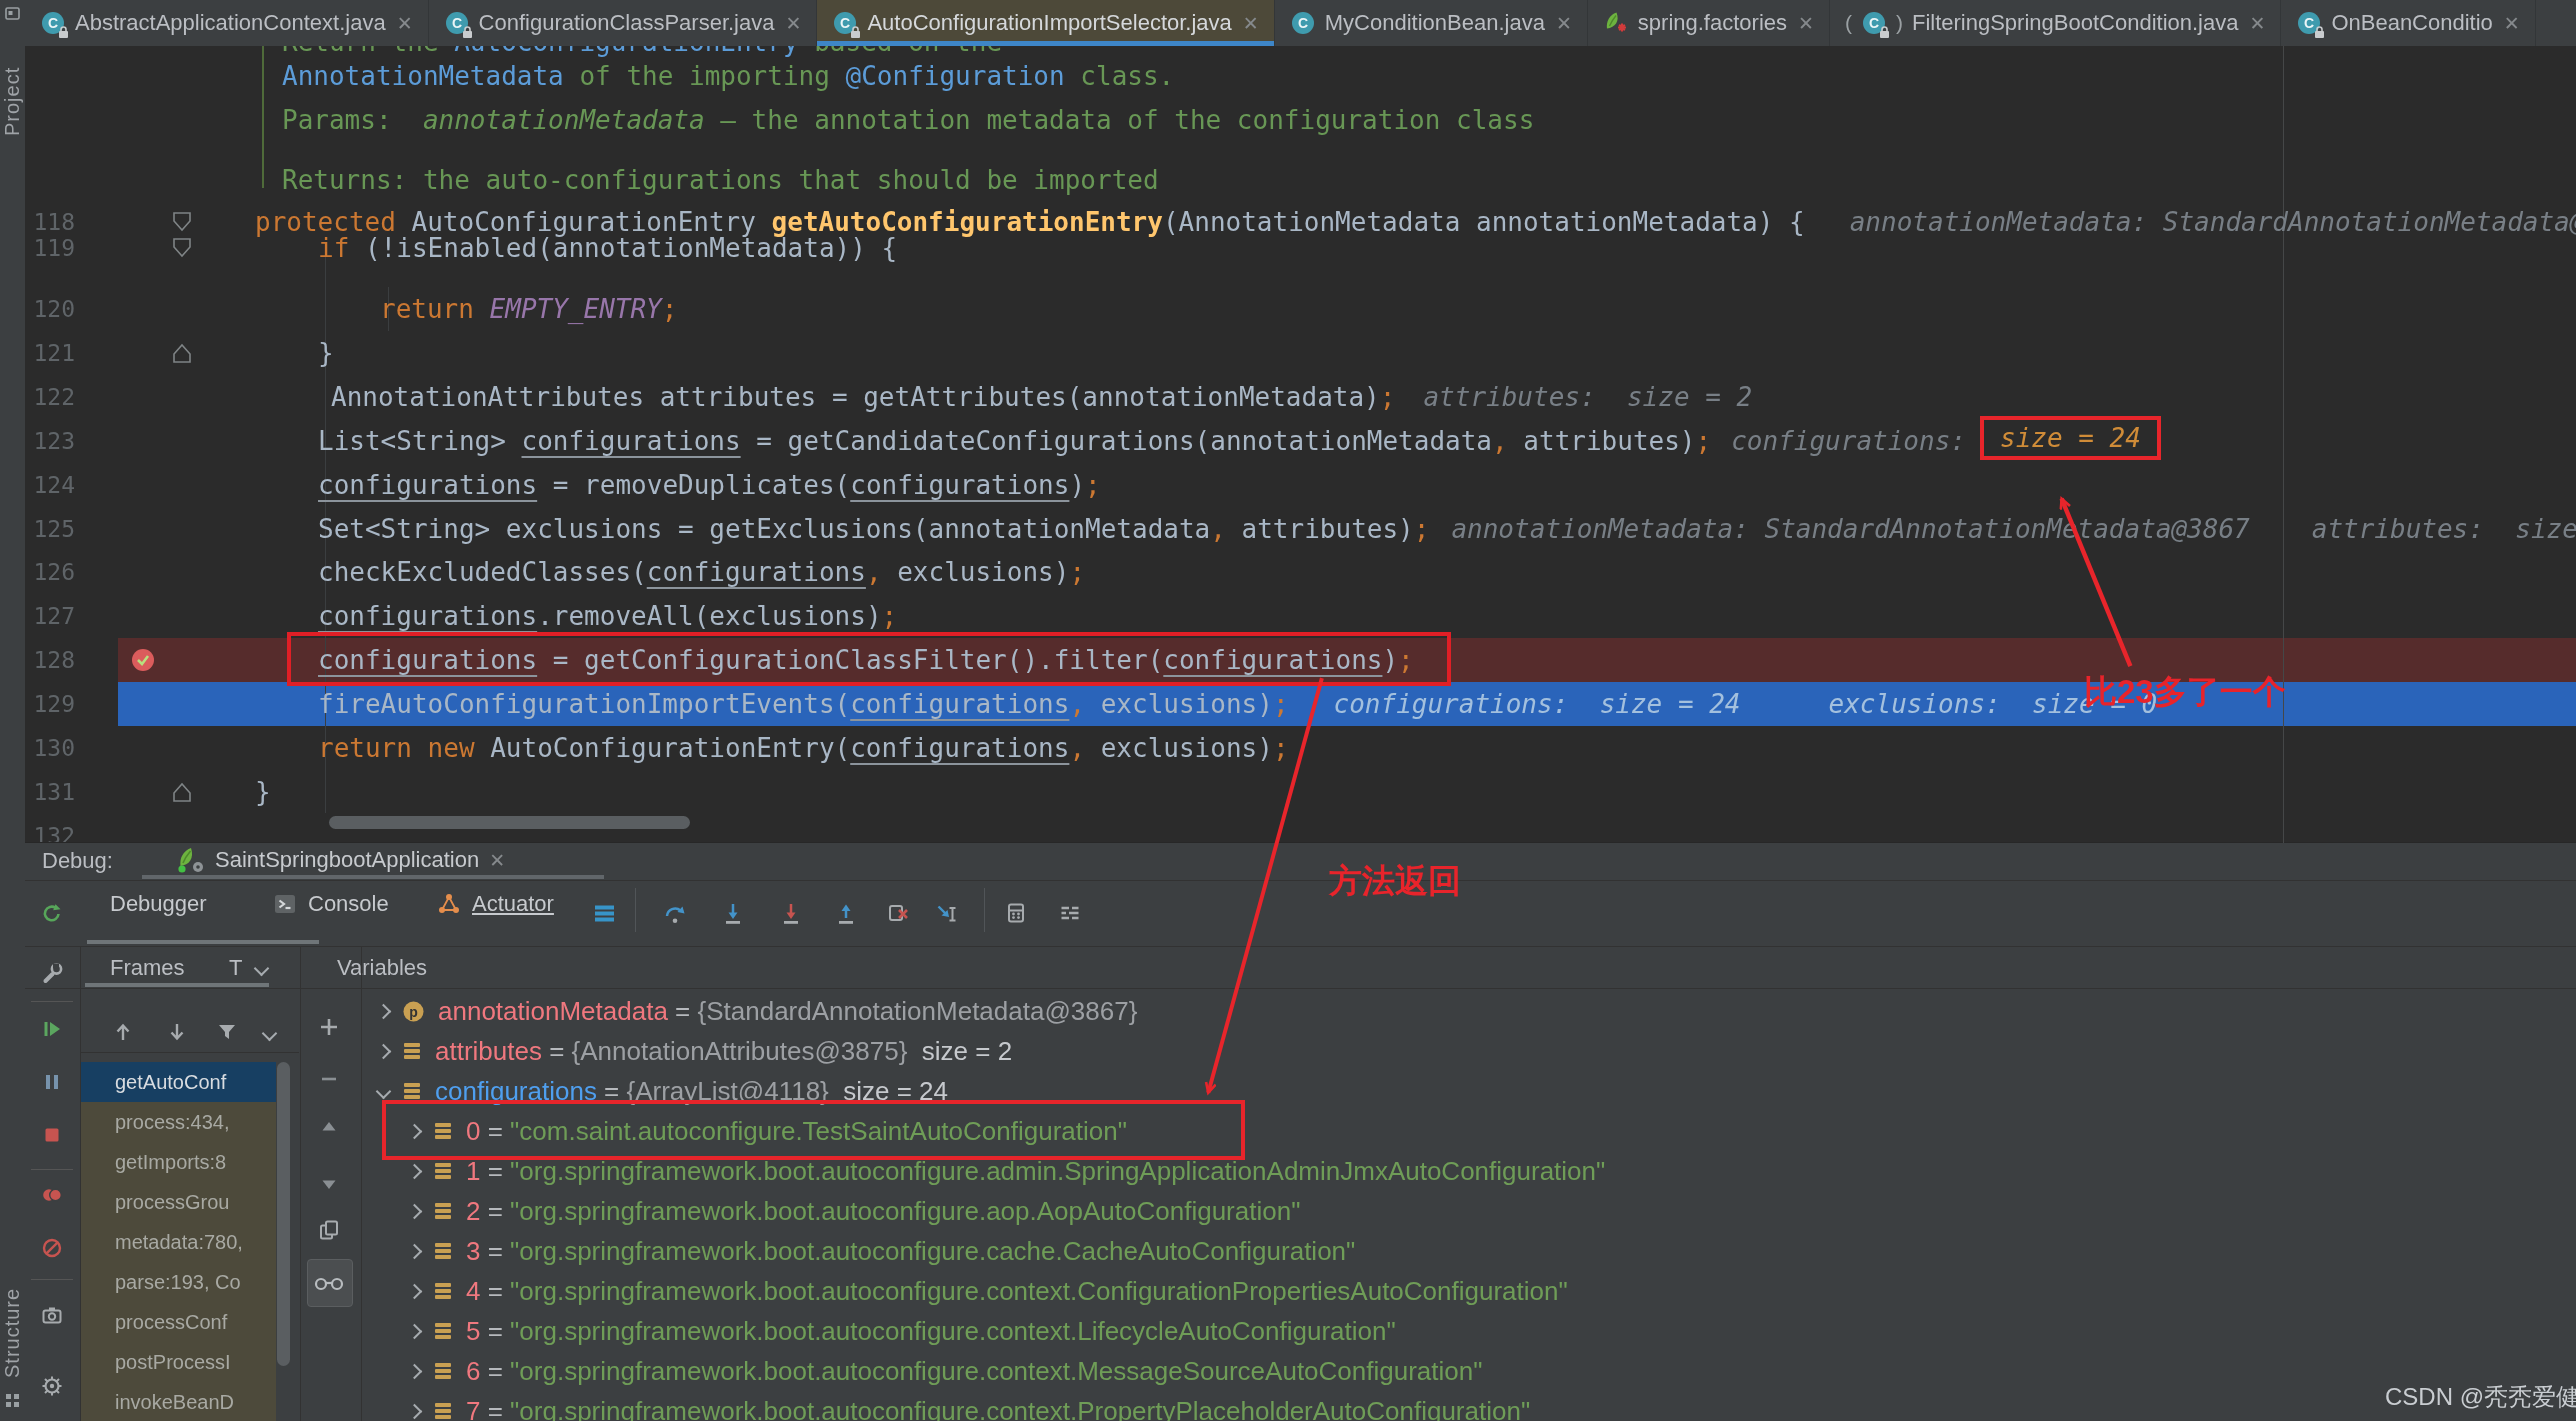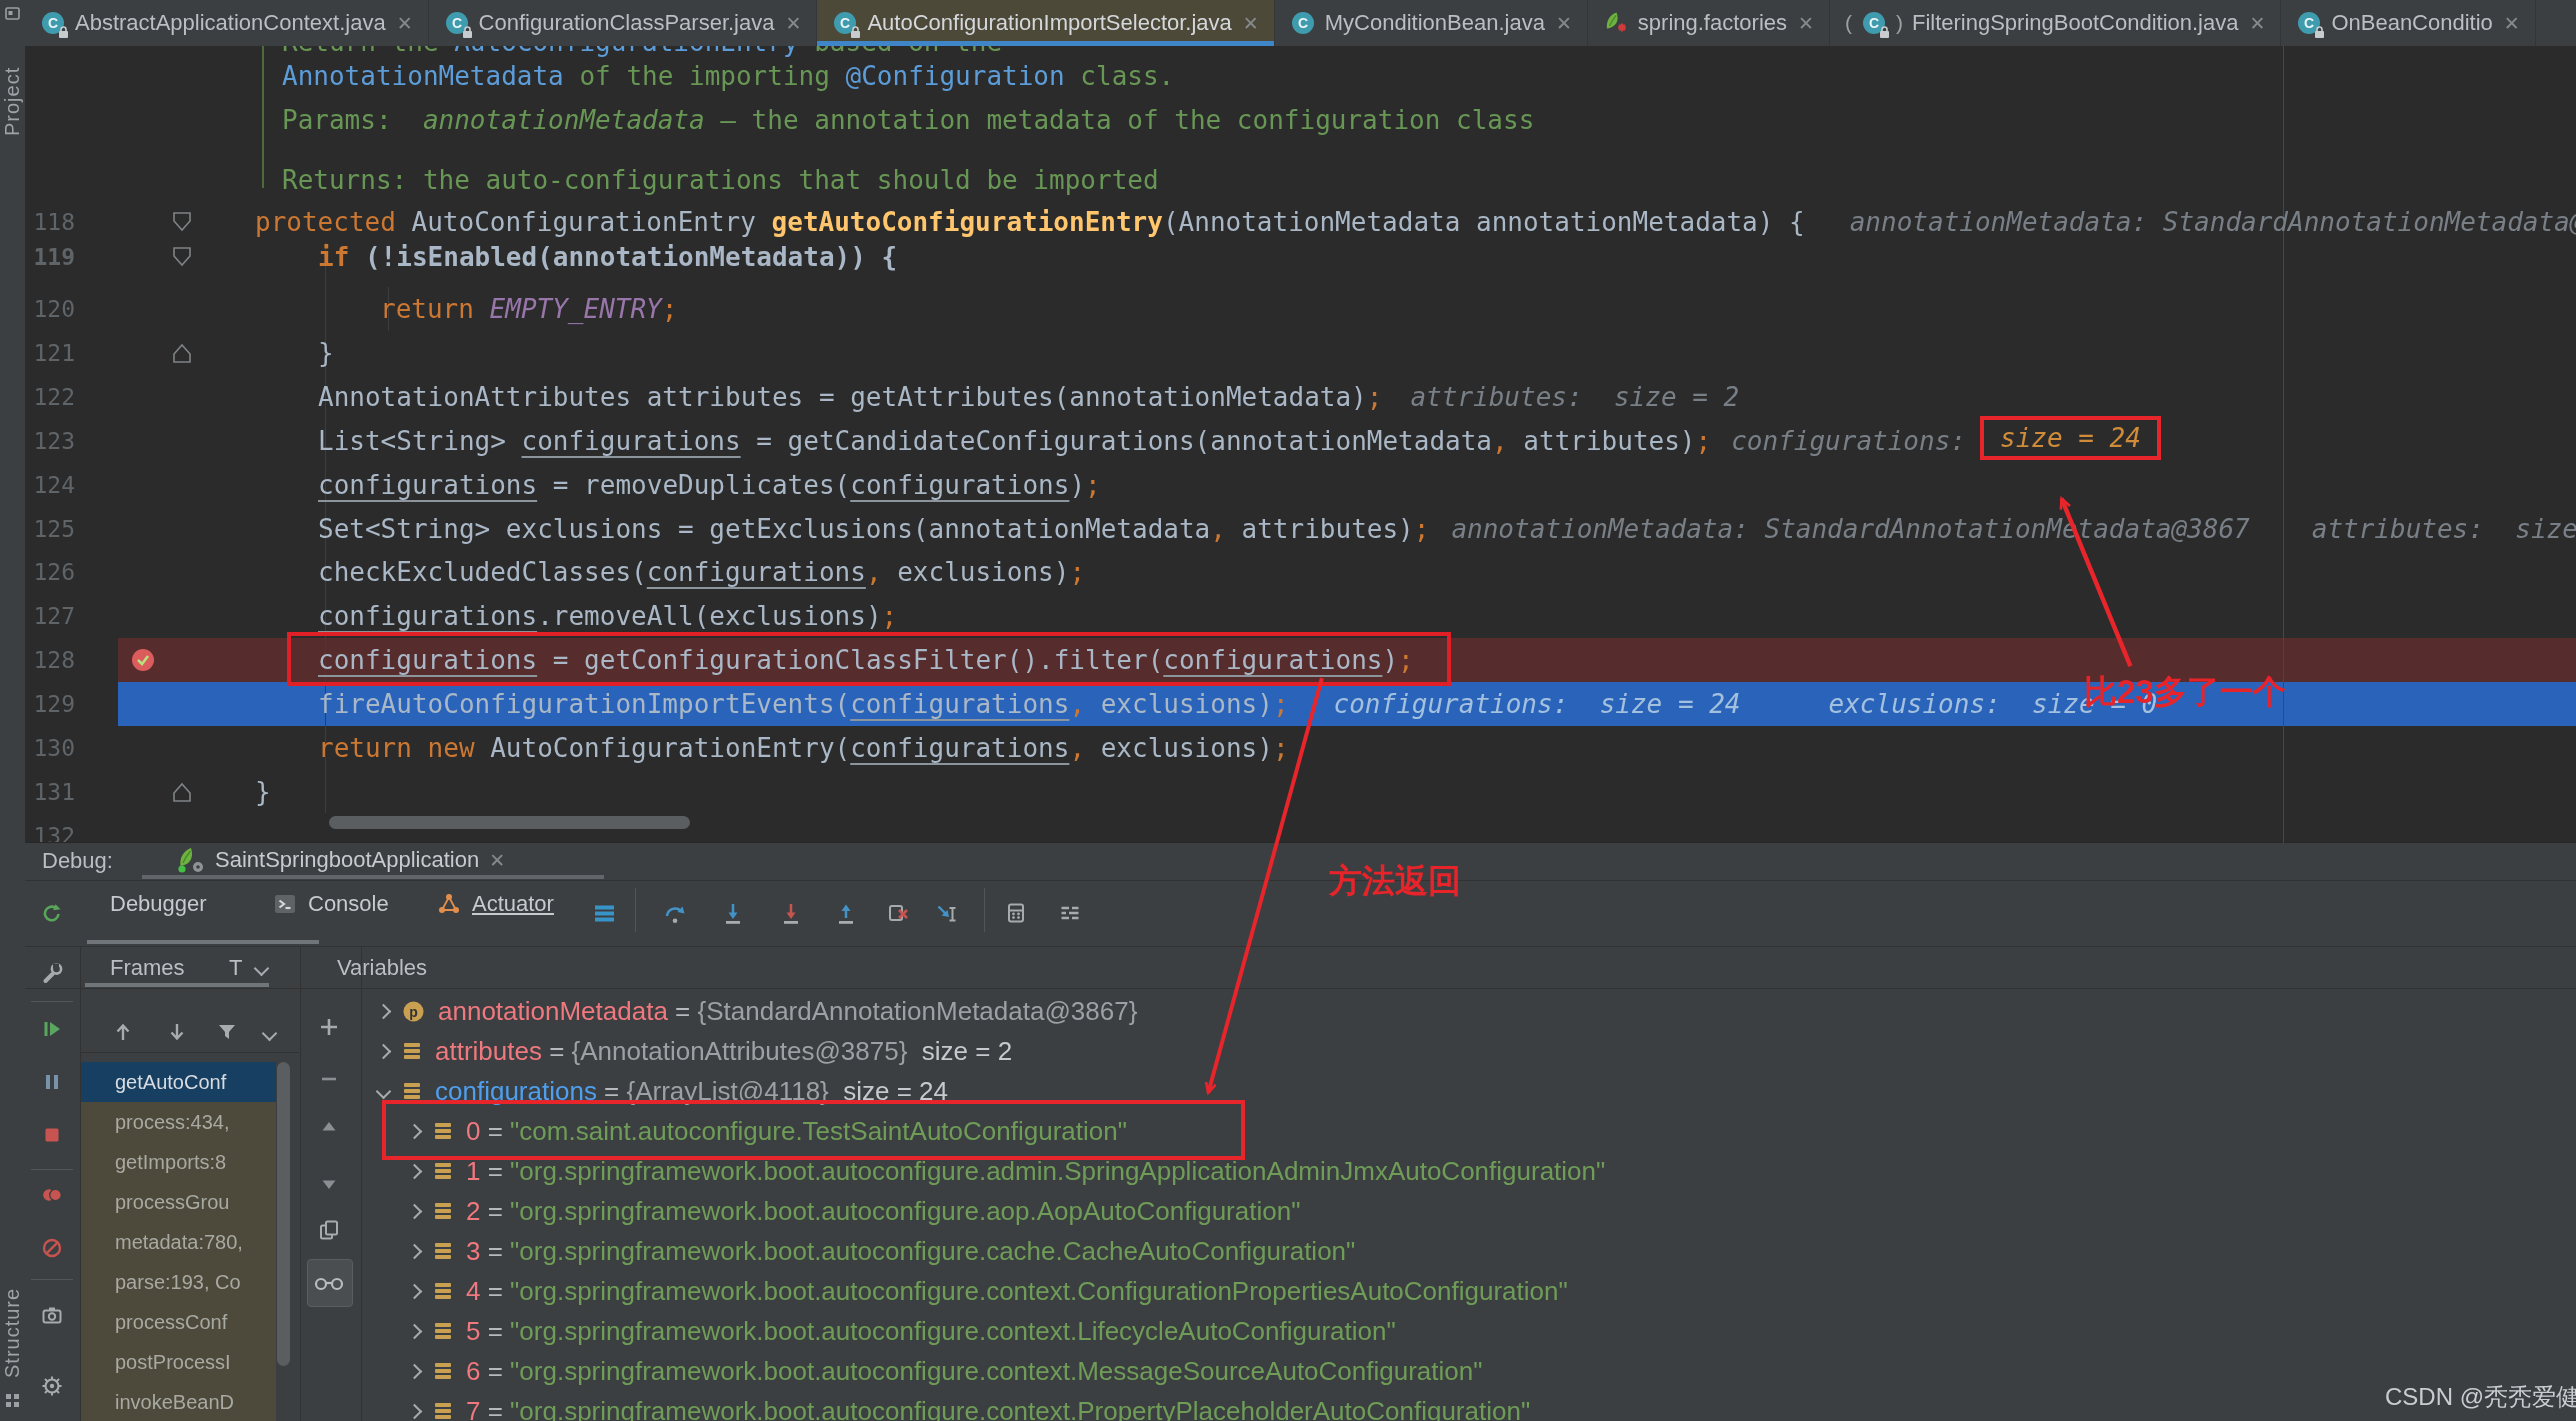--- a/index.html
+++ b/index.html
@@ -202,28 +202,28 @@
     <div class="iguide" style="left:363px;top:241px;height:44px;"></div>
     <div class="mguide"></div>
     <div id="ed-rows">
         <div class="row" style="top: -26px;"><span class="codespan" style="left: 257px;"><span class="doc">Return the </span><span class="doclink">AutoConfigurationEntry</span><span class="doc"> based on the</span></span></div>
         <div class="row" style="top: 8px;"><span class="codespan" style="left: 257px;"><span class="doclink">AnnotationMetadata</span><span class="doc"> of the importing </span><span class="doclink">@Configuration</span><span class="doc"> class.</span></span></div>
         <div class="row" style="top: 52px;"><span class="codespan" style="left: 257px;"><span class="doc">Params:  </span><span class="docparam">annotationMetadata</span><span class="doc"> – the annotation metadata of the configuration class</span></span></div>
         <div class="row" style="top: 96px;"><span class="codespan" style="left: 257px; margin-top: 16px;"><span class="doc">Returns: the auto-configurations that should be imported</span></span></div>
         <div class="row" style="top: 154px;"><span class="lnum">118</span><span class="foldm"><svg width="20" height="22" viewBox="0 0 20 22">
               <path d="M2 2 H18 V10 L10 19 L2 10 Z" fill="none" stroke="#7F8486" stroke-width="1.6"></path>
             </svg></span><span class="codespan" style="left: 230px;"><span class="kw">protected </span><span class="pl">AutoConfigurationEntry </span><span class="mth">getAutoConfigurationEntry</span><span class="pl">(AnnotationMetadata annotationMetadata) {</span><span class="hint" style="margin-left: 45px;">annotationMetadata: StandardAnnotationMetadata@38</span></span></div>
-        <div class="row" style="top: 189px; font-weight: bold;"><span class="lnum">119</span><span class="foldm"><svg width="20" height="22" viewBox="0 0 20 22">
+        <div class="row" style="top: 180px;"><span class="lnum">119</span><span class="foldm"><svg width="20" height="22" viewBox="0 0 20 22">
               <path d="M2 2 H18 V10 L10 19 L2 10 Z" fill="none" stroke="#7F8486" stroke-width="1.6"></path>
             </svg></span><span class="codespan" style="left: 293px;"><span class="kw">if </span><span class="pl">(!isEnabled(annotationMetadata)) {</span></span></div>
         <div class="row" style="top: 241px;"><span class="lnum">120</span><span class="codespan" style="left: 355px;"><span class="kw">return </span><span class="cst">EMPTY_ENTRY</span><span class="op">;</span></span></div>
         <div class="row" style="top: 285px;"><span class="lnum">121</span><span class="foldm"><svg width="20" height="22" viewBox="0 0 20 22">
               <path d="M2 20 H18 V12 L10 3 L2 12 Z" fill="none" stroke="#7F8486" stroke-width="1.6"></path>
             </svg></span><span class="codespan" style="left: 293px;"><span class="pl">}</span></span></div>
-        <div class="row" style="top: 329px;"><span class="lnum">122</span><span class="codespan" style="left: 293px; text-align: right;"><span class="pl">AnnotationAttributes attributes = getAttributes(annotationMetadata)</span><span class="op">;</span><span class="hint" style="margin-left: 28px;">attributes:  size = 2</span></span></div>
+        <div class="row" style="top: 329px;"><span class="lnum">122</span><span class="codespan" style="left: 306px; text-align: right;"><span class="pl">AnnotationAttributes attributes = getAttributes(annotationMetadata)</span><span class="op">;</span><span class="hint" style="margin-left: 28px;">attributes:  size = 2</span></span></div>
         <div class="row" style="top: 373px;"><span class="lnum">123</span><span class="codespan" style="left: 293px;"><span class="pl">List&lt;String&gt; </span><span class="und">configurations</span><span class="pl"> = getCandidateConfigurations(annotationMetadata</span><span class="op">,</span><span class="pl"> attributes)</span><span class="op">;</span><span class="hint" style="margin-left: 20px;">configurations:</span><span class="hint-box" style="margin-left: 14px;">size = 24</span></span></div>
         <div class="row" style="top: 417px;"><span class="lnum">124</span><span class="codespan" style="left: 293px;"><span class="und">configurations</span><span class="pl"> = removeDuplicates(</span><span class="und">configurations</span><span class="pl">)</span><span class="op">;</span></span></div>
         <div class="row" style="top: 461px;"><span class="lnum">125</span><span class="codespan" style="left: 293px;"><span class="pl">Set&lt;String&gt; exclusions = getExclusions(annotationMetadata</span><span class="op">,</span><span class="pl"> attributes)</span><span class="op">;</span><span class="hint" style="margin-left: 22px;">annotationMetadata: StandardAnnotationMetadata@3867</span><span class="hint" style="margin-left: 62px;">attributes:  size =</span></span></div>
         <div class="row" style="top: 504px;"><span class="lnum">126</span><span class="codespan" style="left: 293px;"><span class="pl">checkExcludedClasses(</span><span class="und">configurations</span><span class="op">,</span><span class="pl"> exclusions)</span><span class="op">;</span></span></div>
         <div class="row" style="top: 548px;"><span class="lnum">127</span><span class="codespan" style="left: 293px;"><span class="und">configurations</span><span class="pl">.removeAll(exclusions)</span><span class="op">;</span></span></div>
         <div class="row" style="top: 592px;"><div class="linebg bg-bp"></div><span class="lnum">128</span><span class="bpdot"><svg width="26" height="26" viewBox="0 0 26 26">
               <circle cx="13" cy="13" r="11" fill="#DB5C5C"></circle>
               <path d="M8 13 L12 17 L18 9" stroke="#B9E07E" stroke-width="2.6" fill="none"></path>
             </svg></span><span class="codespan" style="left: 293px;"><span class="und">configurations</span><span class="pl"> = getConfigurationClassFilter().filter(</span><span class="und">configurations</span><span class="pl">)</span><span class="op">;</span></span></div>
         <div class="row" style="top: 636px;"><div class="linebg bg-exec"></div><span class="lnum">129</span><span class="codespan" style="left: 293px;"><span class="pl">fireAutoConfigurationImportEvents(</span><span class="und">configurations</span><span class="op">,</span><span class="pl"> exclusions)</span><span class="op">;</span><span class="hint-exec" style="margin-left: 45px;">configurations:  size = 24</span><span class="hint-exec" style="margin-left: 88px;">exclusions:  size = 0</span></span></div>

